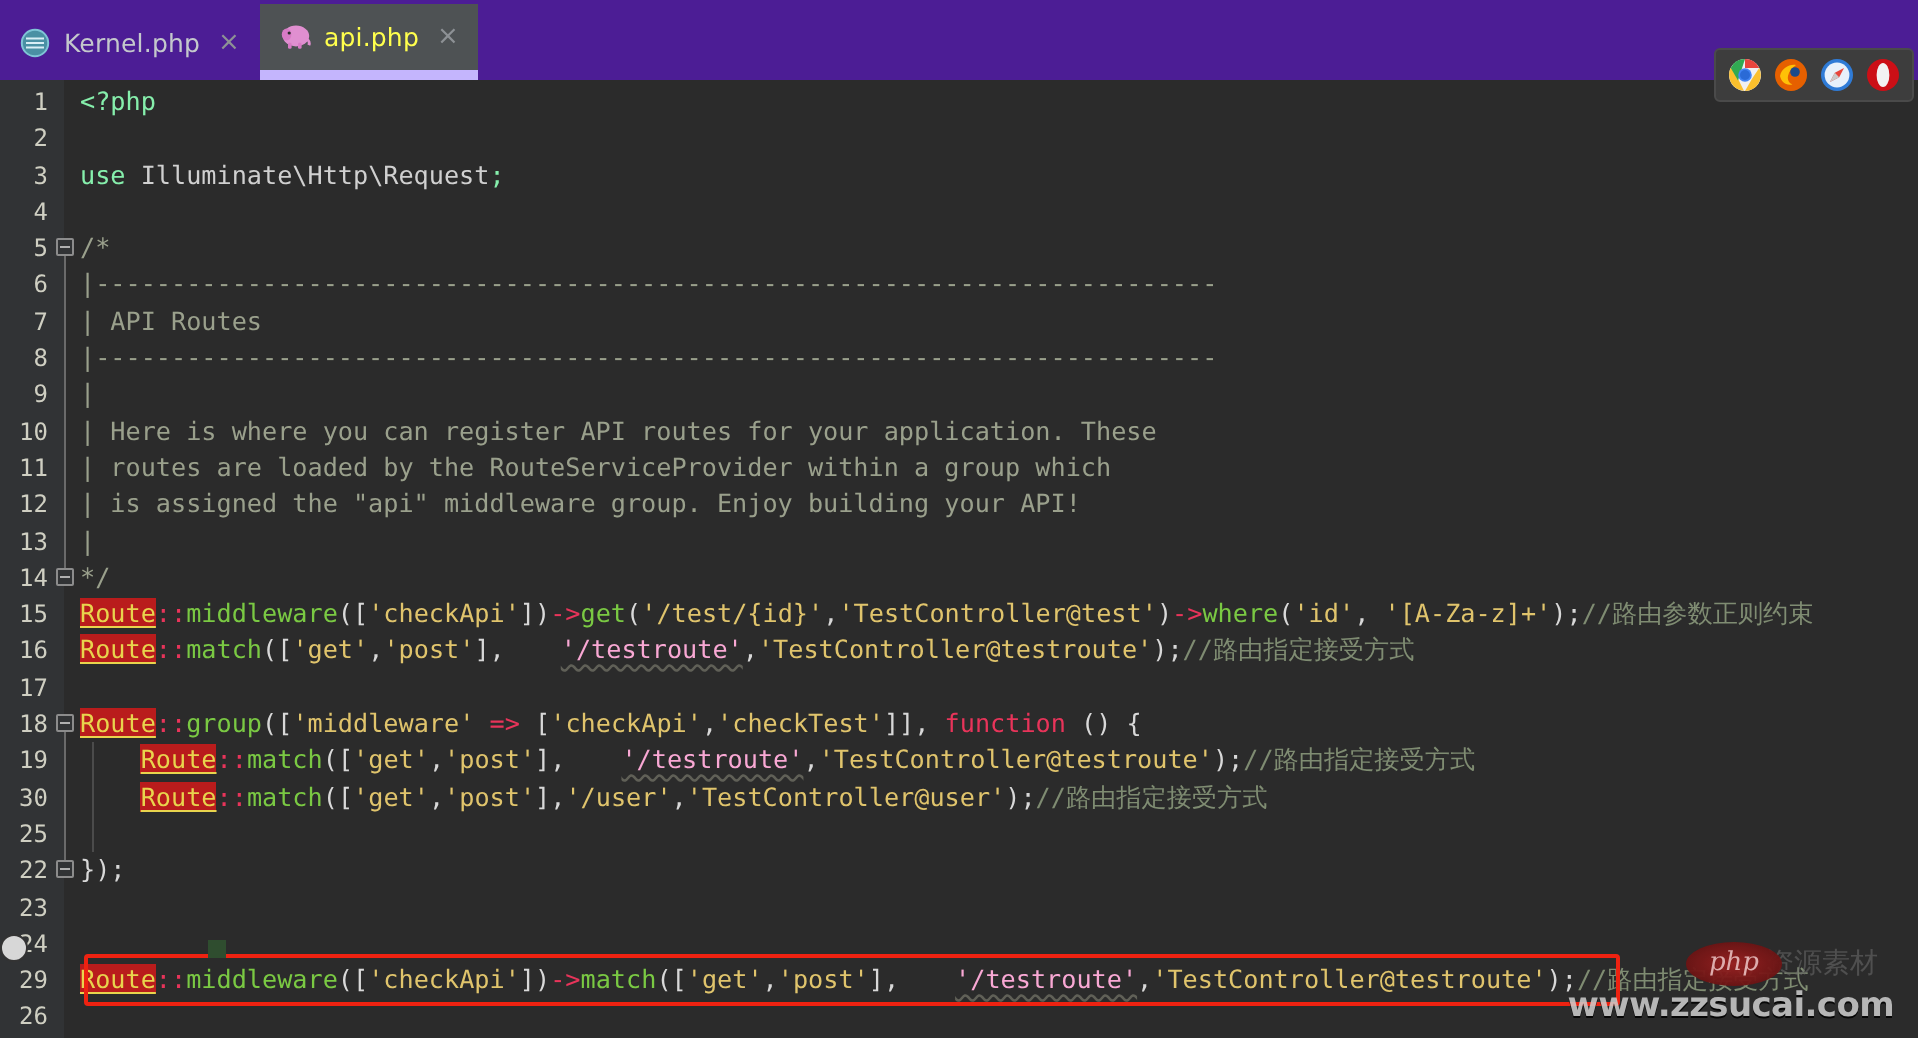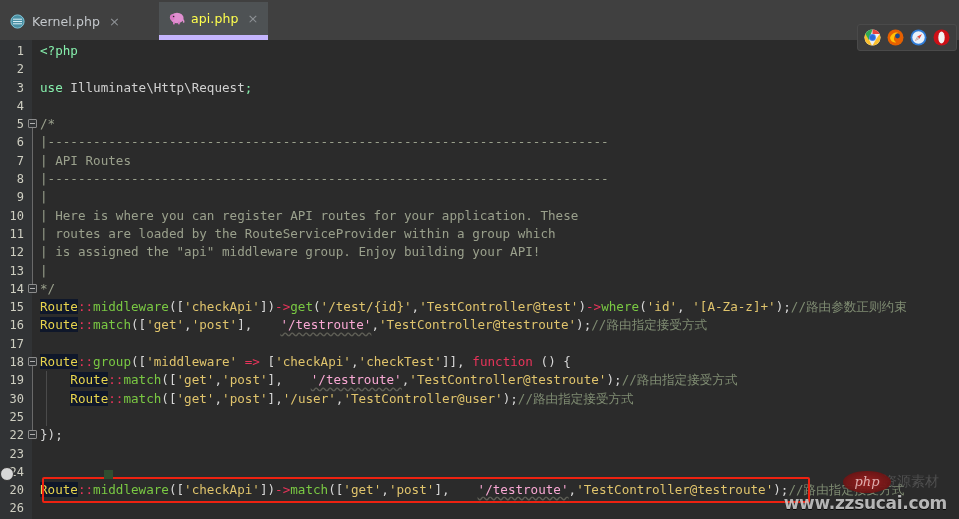--- a/index.html
+++ b/index.html
@@ -20,24 +20,23 @@
     background: #2b2b2b;
     overflow: hidden;
   }
 
   
   .tabbar {
     position: absolute;
     left: 0; top: 0;
     width: 959px;
     height: 40px;
-    background: #404040;
+    background: #4c1d95;
     display: flex;
     align-items: flex-end;
-    gap: 29px;
   }
   .tab {
     display: flex;
     align-items: center;
     height: 38px;
     padding: 0 8px 0 10px;
     gap: 7px;
     font-family: "DejaVu Sans", "Liberation Sans", sans-serif;
     font-size: 12.5px;
     box-sizing: border-box;
@@ -136,21 +135,21 @@
     white-space: pre;
     overflow: visible;
   }
   .indent-guide {
     position:absolute;
     width:1px;
     background:#4b4b4b;
     left:46px;
   }
   .kw2     { color: #86efac; }
-  .cls     { color: #e8d44d; text-underline-offset: 2px; background:#0f172a;}
+  .cls     { color: #e8d44d; text-decoration: underline; text-underline-offset: 2px; background:#b91c1c;}
   .punc    { color: #d8d8d8; }
   .fn      { color: #7ac943; }
   .str     { color: #e0c46c; }
   .str-u   { color: #f9a8d4; text-decoration: underline wavy rgba(160,160,140,0.45); text-underline-offset:2px;margin-left:28px;}
   .cmt     { color: #7f8c72; }
   .doc     { color: #9aa08c; }
   .arrow   { color: #e8345a; }
   .colon   { color: #e8345a; }
   .op      { color: #e8345a; }
   .plain   { color: #d0d0d0; }
@@ -297,21 +296,21 @@
           <div class="gnum">15</div>
           <div class="gnum">16</div>
           <div class="gnum">17</div>
           <div class="gnum">18</div>
           <div class="gnum">19</div>
           <div class="gnum">30</div>
           <div class="gnum">25</div>
           <div class="gnum">22</div>
           <div class="gnum">23</div>
           <div class="gnum">24</div>
-          <div class="gnum">20</div>
+          <div class="gnum">29</div>
           <div class="gnum">26</div>
         </div>
       <div class="fold-col" id="fold-col">
           <div class="fold-marker" style="top: 79.2px;"></div>
           <div class="fold-line" style="top: 88.2px; height: 159.7px;"></div>
           <div class="fold-marker" style="top: 243.9px;"></div>
           <div class="fold-marker" style="top: 317.1px;"></div>
           <div class="fold-line" style="top: 326.1px; height: 68.2px;"></div>
           <div class="fold-marker" style="top: 390.3px;"></div>
         </div>

